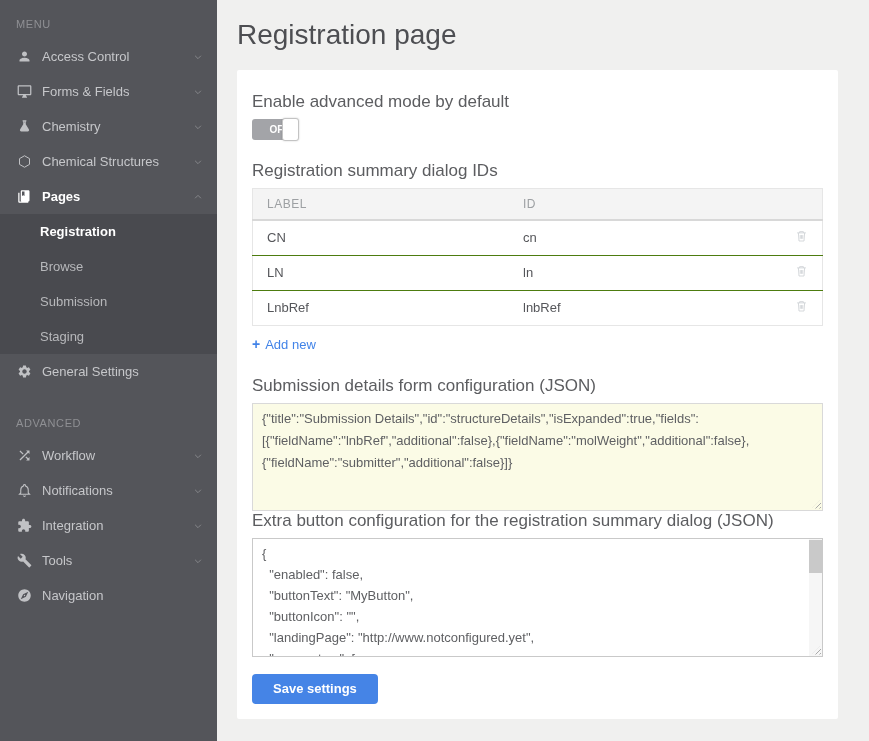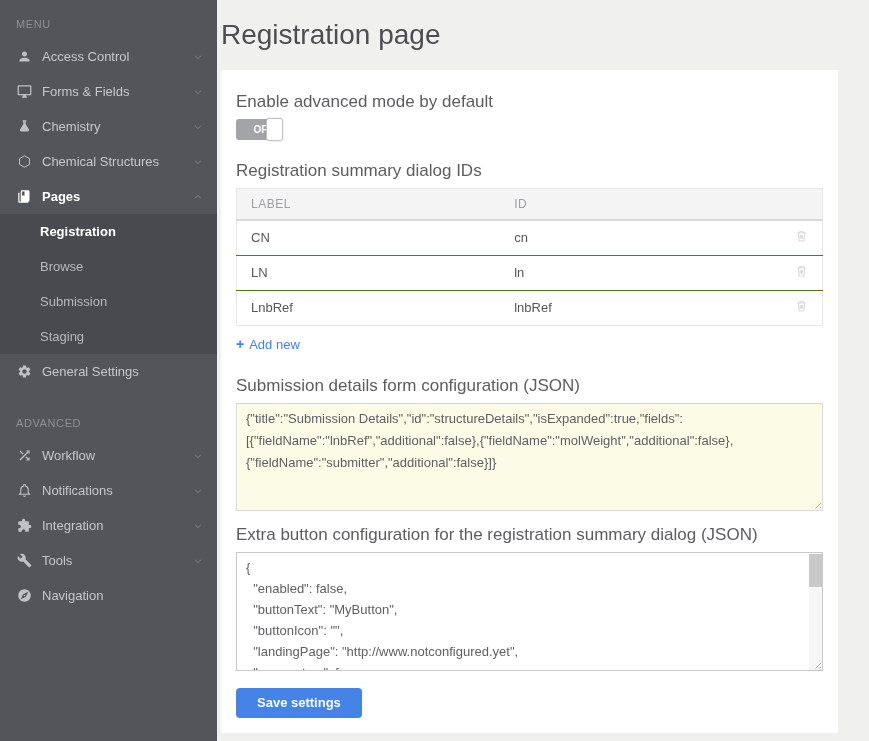--- a/index.html
+++ b/index.html
@@ -46,21 +46,21 @@
   .nav-item .chev svg { width:10px; height:10px; }
   .nav-item.active { color:#ffffff; font-weight:700; }
   .nav-item.active .icon { color:#ffffff; }
   .submenu { background:#494a4f; }
   .submenu .nav-item { padding-left:40px; color:#b7b8bb; }
   .submenu .nav-item.active { color:#fff; font-weight:700; }
 
   
   .main {
     flex:1;
-    padding:16px 31px 0 4px;
+    padding:16px 31px 0 20px;
     background:#f0f0ef;
   }
   .page-title {
     font-size:28px; font-weight:400;
     color:#4d4e52;
     margin:0;
     line-height:38px;
   }
   .card {
     margin-top:16px;
@@ -403,21 +403,21 @@
     </button>
 
     <div class="field-label section-gap">Submission details form configuration (JSON)</div>
     <div class="ta-wrap">
       <textarea class="config-ta ta-yellow" spellcheck="false" style="">{"title":"Submission Details","id":"structureDetails","isExpanded":true,"fields":
 [{"fieldName":"lnbRef","additional":false},{"fieldName":"molWeight","additional":false},
 {"fieldName":"submitter","additional":false}]}</textarea>
       <div class="resize-corner"></div>
     </div>
 
-    <div class="field-label" style="margin-top:14px;">Extra button configuration for the registration summary dialog (JSON)</div>
+    <div class="field-label" style="">Extra button configuration for the registration summary dialog (JSON)</div>
     <div class="ta-wrap">
       <textarea class="config-ta ta-white" spellcheck="false" style="">{
   "enabled": false,
   "buttonText": "MyButton",
   "buttonIcon": "",
   "landingPage": "http://www.notconfigured.yet",
   "parameters": [</textarea>
       <div class="vscroll">
         <div class="vthumb"></div>
       </div>

